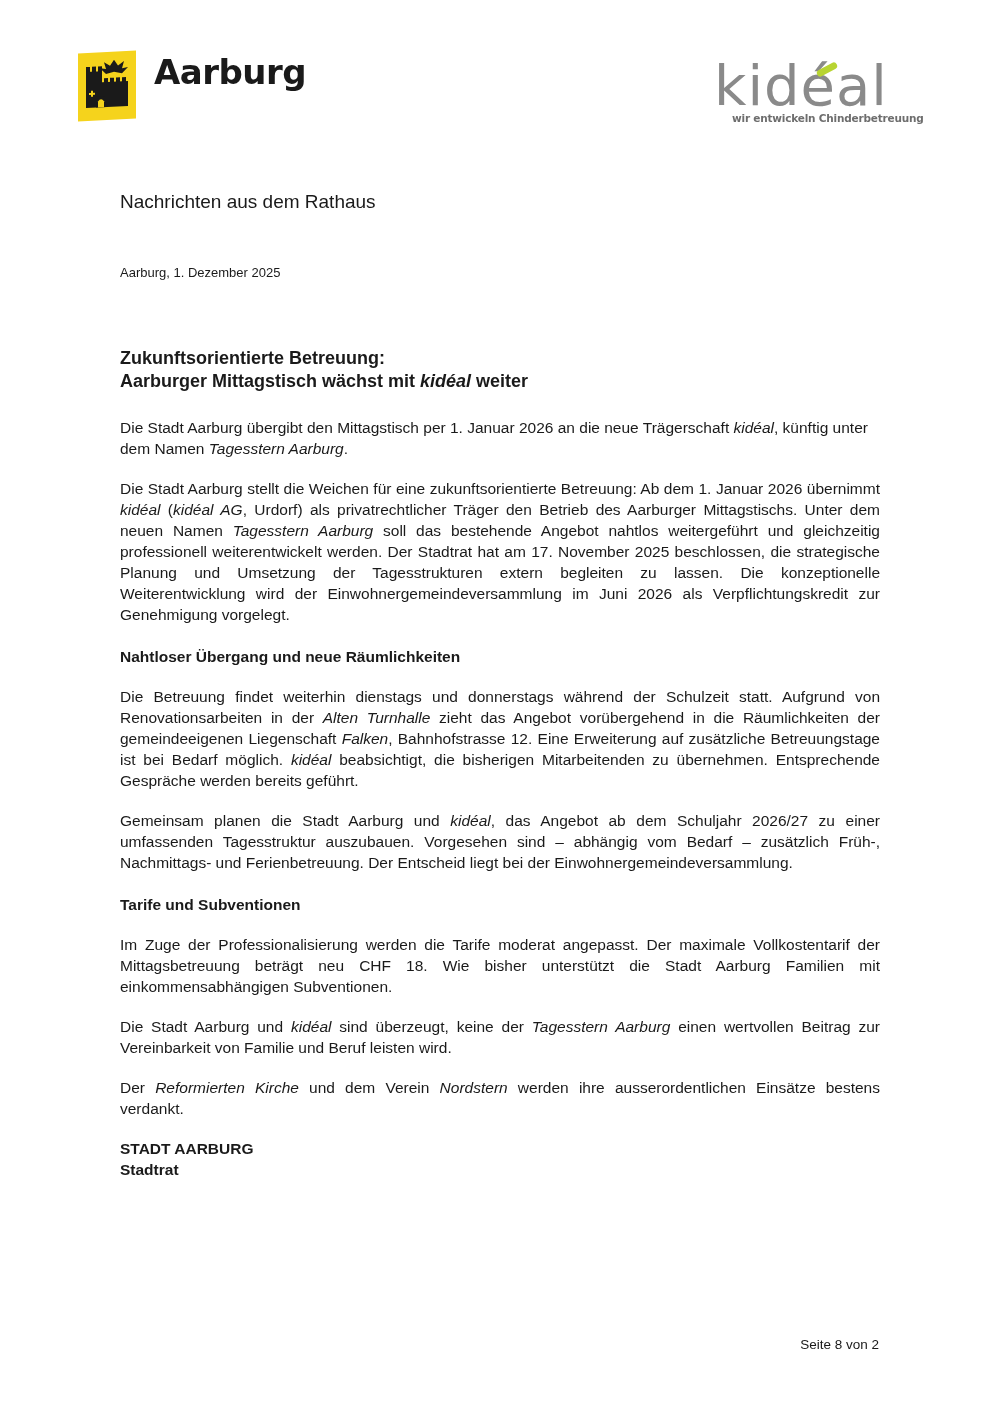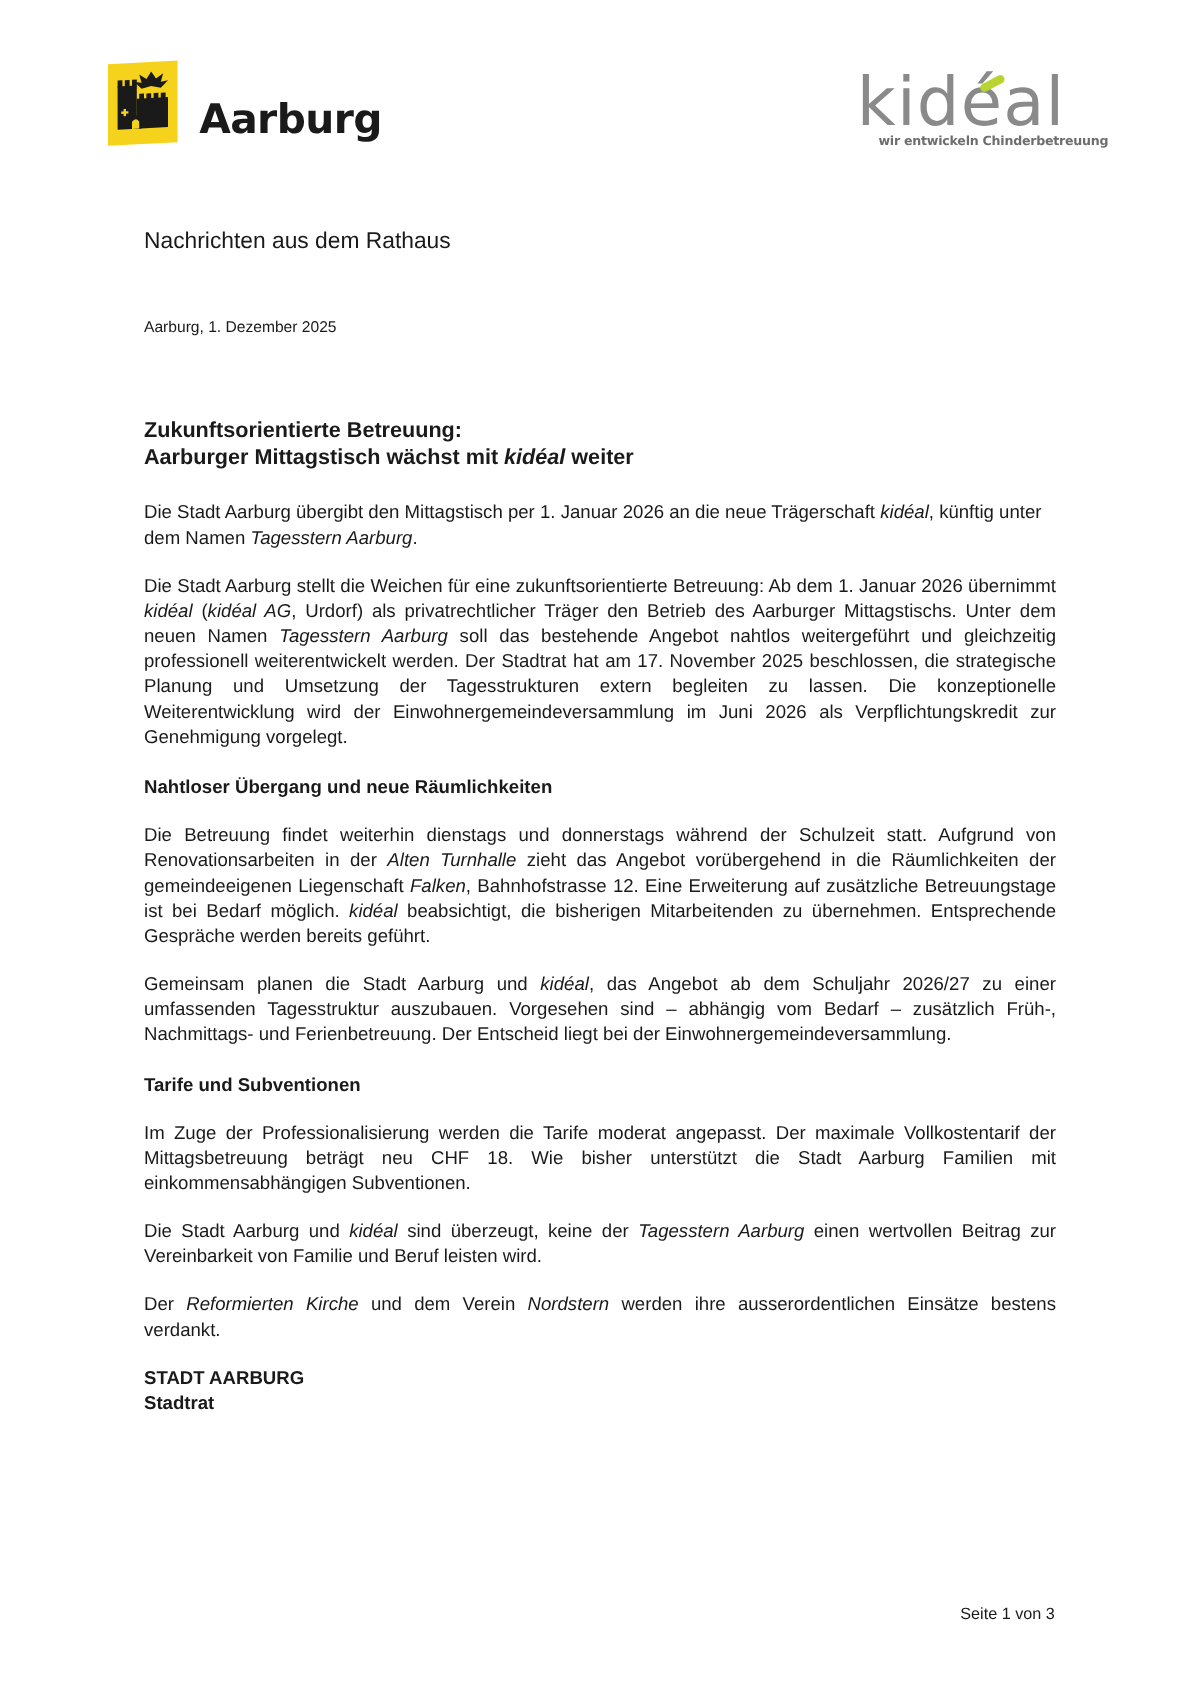--- a/index.html
+++ b/index.html
@@ -1,20 +1,20 @@
 <!DOCTYPE html>
 <html><head>
   <meta charset="utf-8">
   <style>
     html, body { margin: 0; padding: 0; background: #ffffff; }
     body {
       width: 1000px; height: 1414px; position: relative; overflow: hidden;
       font-family: "Liberation Sans", sans-serif; color: #1a1a1a;
     }
-    .logo-aarburg { position: absolute; left: 58px; top: 52px; display: flex; align-items: flex-end; padding-left: 32px; }
+    .logo-aarburg { position: absolute; left: 46px; top: 52px; display: flex; align-items: flex-start; padding-left: 32px; }
     .shield {
       width: 58px; height: 68px; background: #f5d31c; position: relative;
       transform: skewY(-3deg);
     }
     .shield svg { position: absolute; left: 6px; top: 8px; }
     .aarburg-word {
       margin-left: 18px; font-size: 34px; font-weight: bold; letter-spacing: -0.5px;
       color: #1a1a1a; font-family: "DejaVu Sans", sans-serif;
     }
     .logo-kideal { position: absolute; left: 714px; top: 62px; width: 172px; }
@@ -101,13 +101,13 @@
   <p class="body"><span>Die Stadt Aarburg und </span><i>kidéal</i><span> sind überzeugt, keine der </span><i>Tagesstern Aarburg</i><span> einen wertvollen Beitrag zur Vereinbarkeit von Familie und Beruf leisten wird.</span></p>
 
   <p class="body"><span>Der </span><i>Reformierten Kirche</i><span> und dem Verein </span><i>Nordstern</i><span> werden ihre ausserordentlichen Einsätze bestens verdankt.</span></p>
 
   <div class="sign">
     <div>STADT AARBURG</div>
     <div>Stadtrat</div>
   </div>
 </div>
 
-<div class="page-num">Seite 1 von 3</div>
+<div class="page-num">Seite 8 von 2</div>
 
 </body></html>

